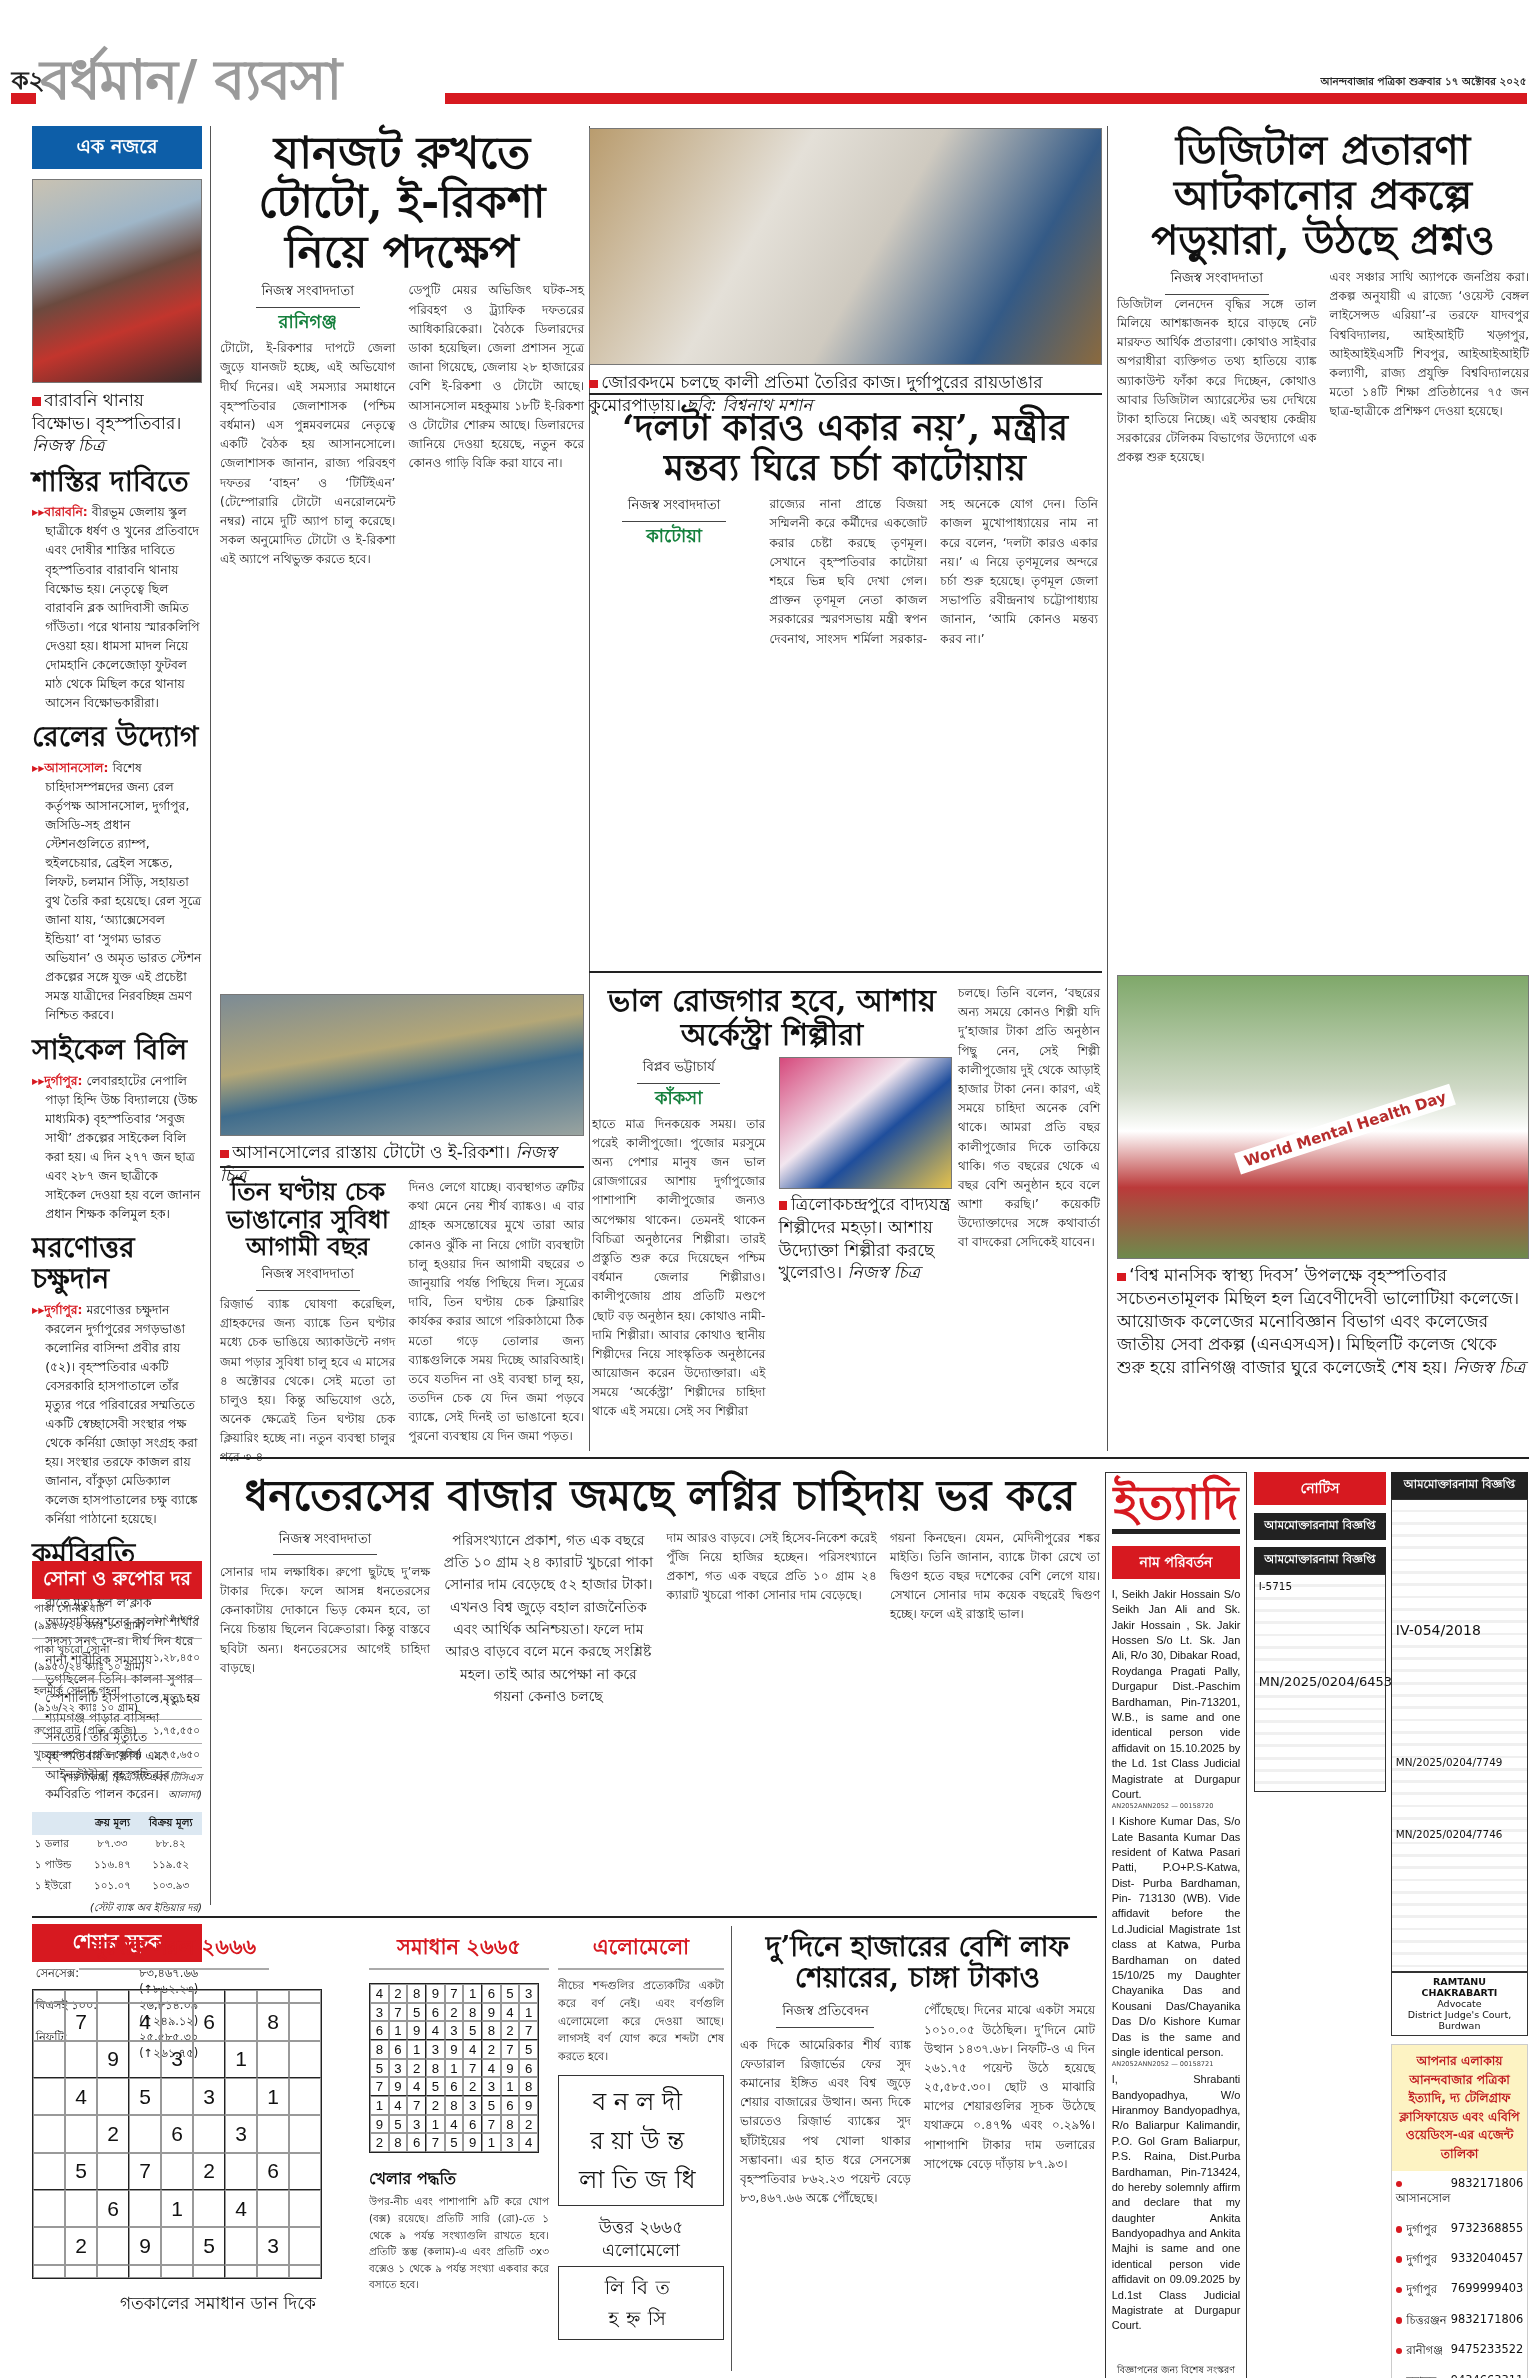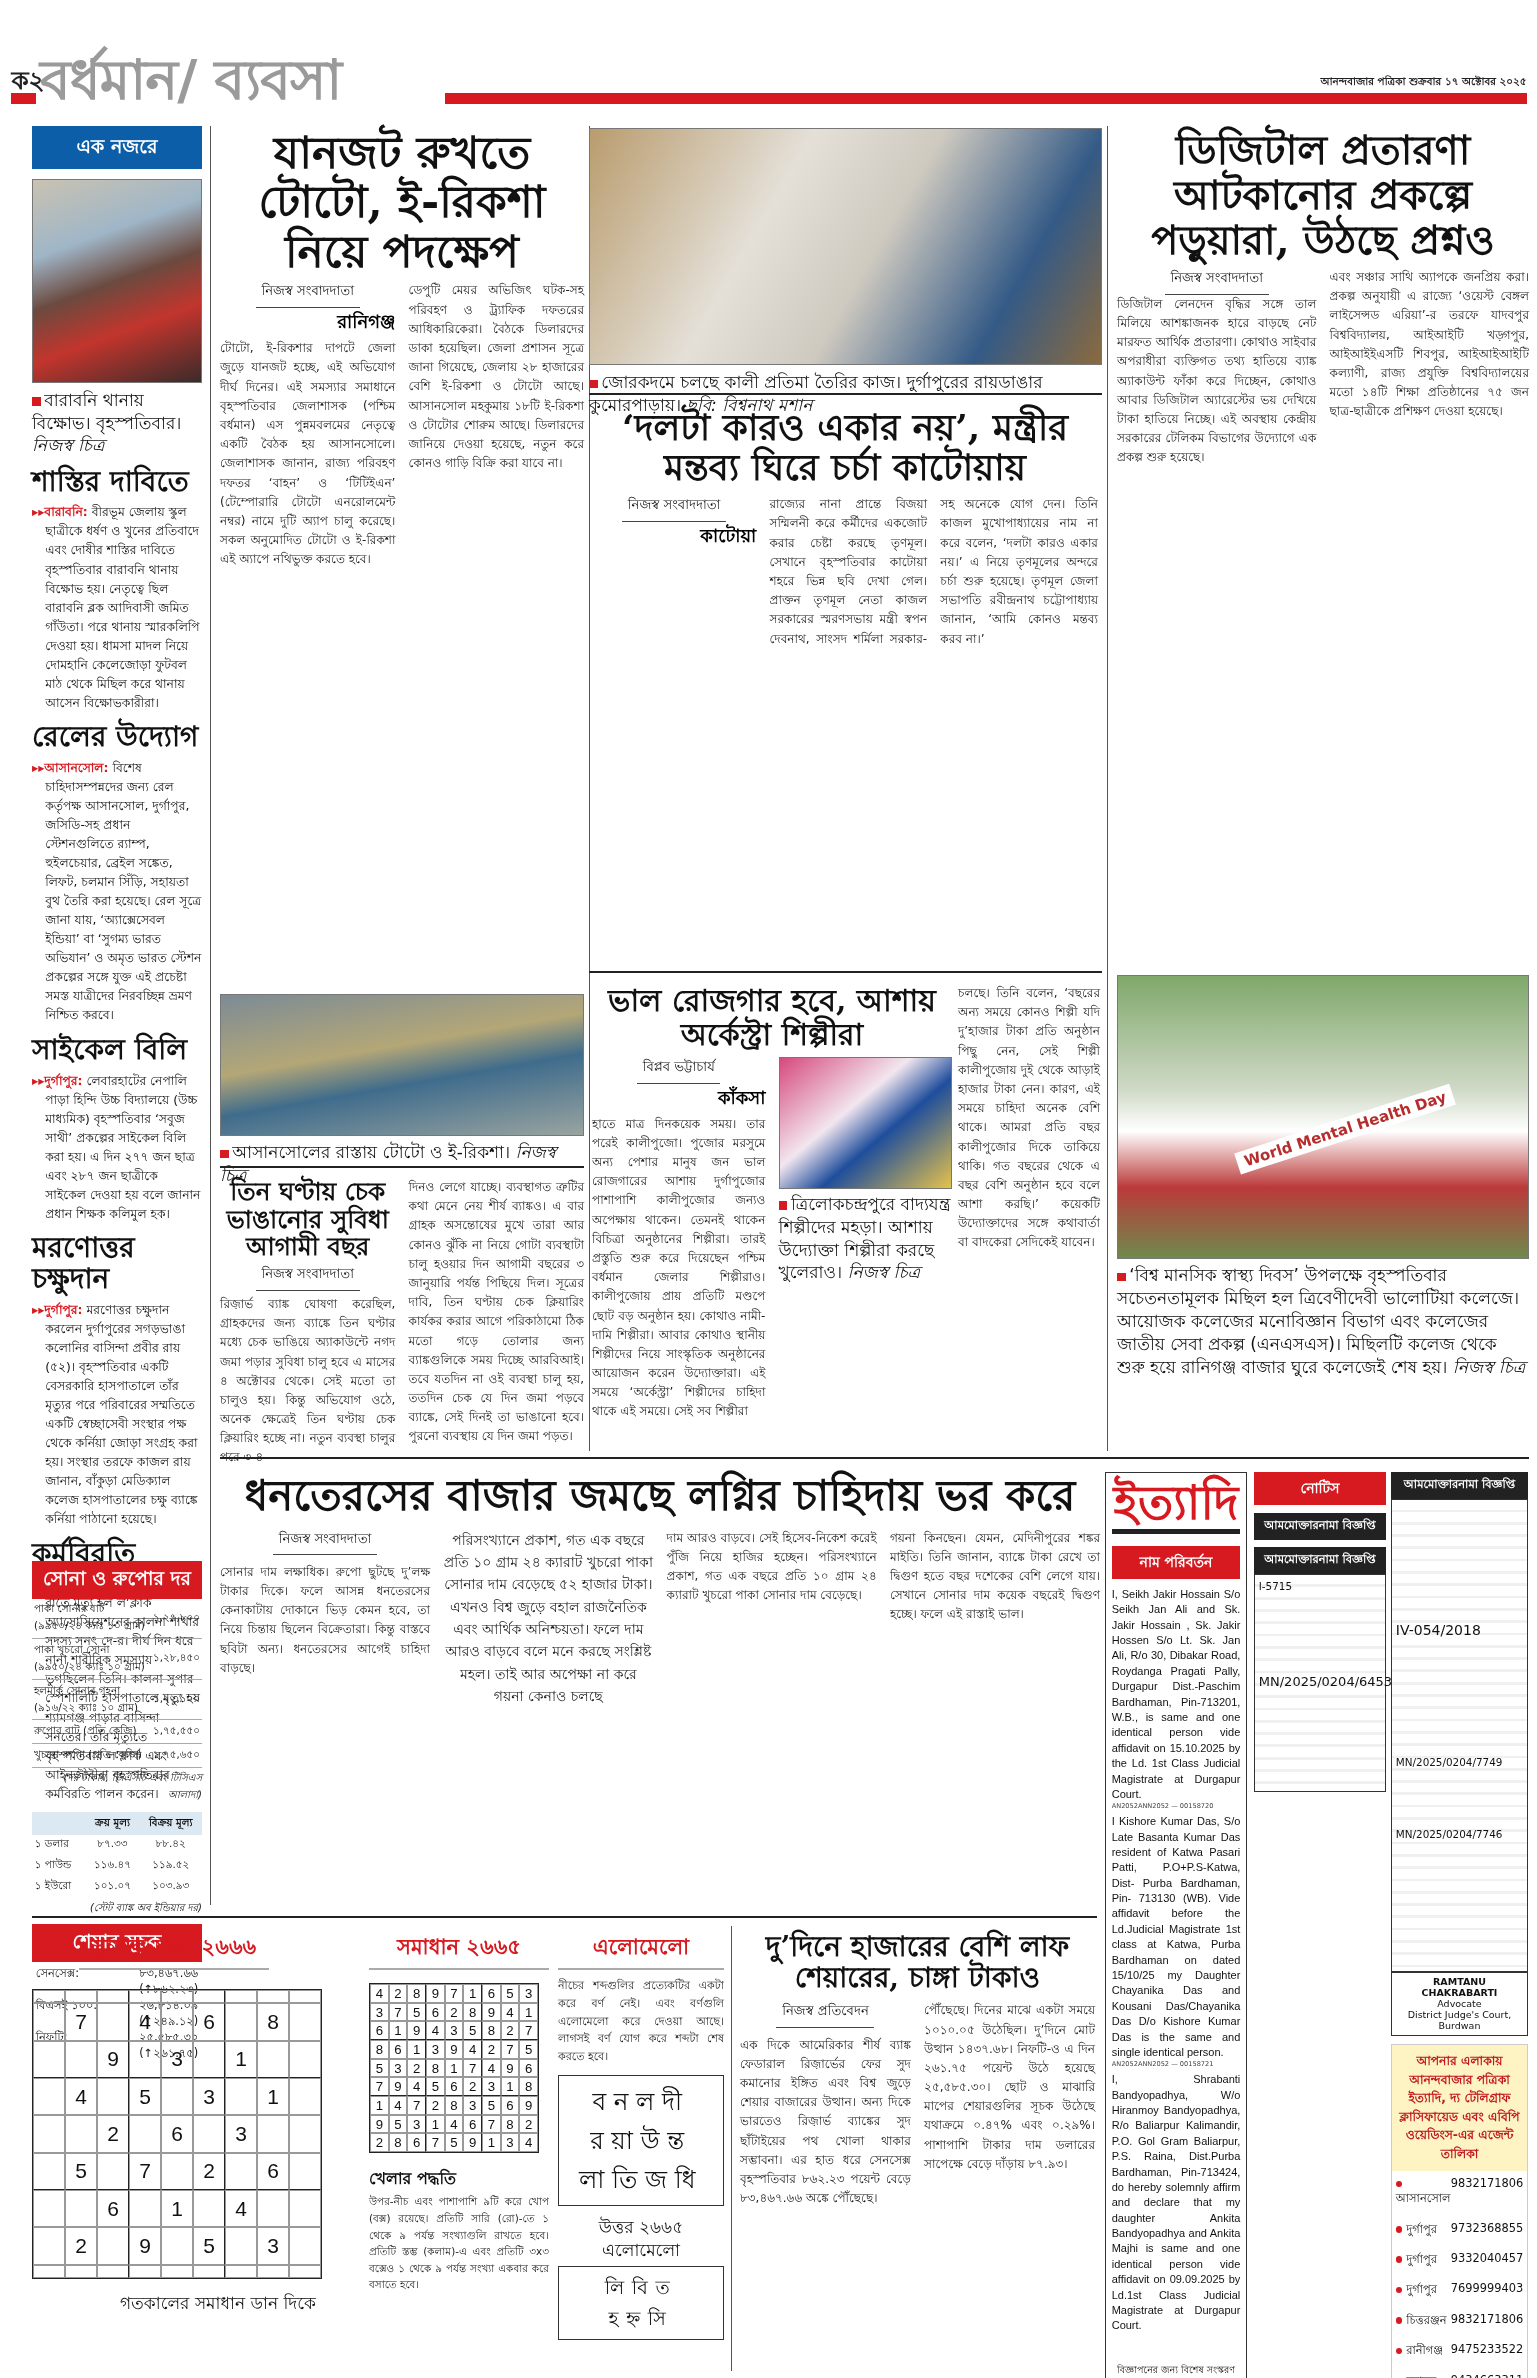--- a/index.html
+++ b/index.html
@@ -15,21 +15,21 @@
 .blue-title{background:#0d5ea8;color:#fff;text-align:center;font-weight:700;font-size:19px;padding:5.7px 0}
 .photo{background:linear-gradient(135deg,#8a7a66,#c8b69b 40%,#6d6456 70%,#b5a48a);border:0.9px solid #777}
 .caption{font-size:17px;line-height:1.35}
 .caption .sq{display:inline-block;width:8.5px;height:8.5px;background:#d71920;margin-right:3.8px}
 .caption i{font-style:italic}
 .brief-h{font-family:"DejaVu Serif",serif;font-size:28px;font-weight:700;margin:9.5px 0 5.7px;line-height:1.1}
 .brief-p{font-size:12.3px;line-height:1.55;padding-left:13.2px;text-indent:-13.2px}
 .brief-p .loc{color:#d71920;font-weight:700}
 .headline{font-family:"DejaVu Serif",serif;font-weight:700;text-align:center;line-height:1.12;color:#111}
 .byline{font-size:13.2px;text-align:center;border-bottom:1.9px solid #444;display:inline-block;padding:0 5.7px 3.8px}
-.place{color:#000000;font-weight:700;font-size:18px;text-align:right}
+.place{color:#15803d;font-weight:700;font-size:18px;text-align:center}
 .body{font-size:12px;line-height:1.6;text-align:justify;color:#222}
 .cols2{display:grid;grid-template-columns:1fr 1fr;gap:13.2px}
 .cols4{display:grid;grid-template-columns:1fr 1fr 1fr 1fr;gap:13.2px}
 table.rates{width:100%;border-collapse:collapse;font-size:10.4px}
 table.rates td{padding:2.8px 1.9px;border-bottom:0.9px solid #aaa;vertical-align:middle}
 table.rates td.v{text-align:right;white-space:nowrap}
 table.fx{width:100%;font-size:10.4px;border-collapse:collapse}
 table.fx th{background:#dce8f2;font-weight:700;padding:2.8px;text-align:center}
 table.fx td{padding:1.9px 2.8px;text-align:center}
 table.fx td:first-child{text-align:left}

